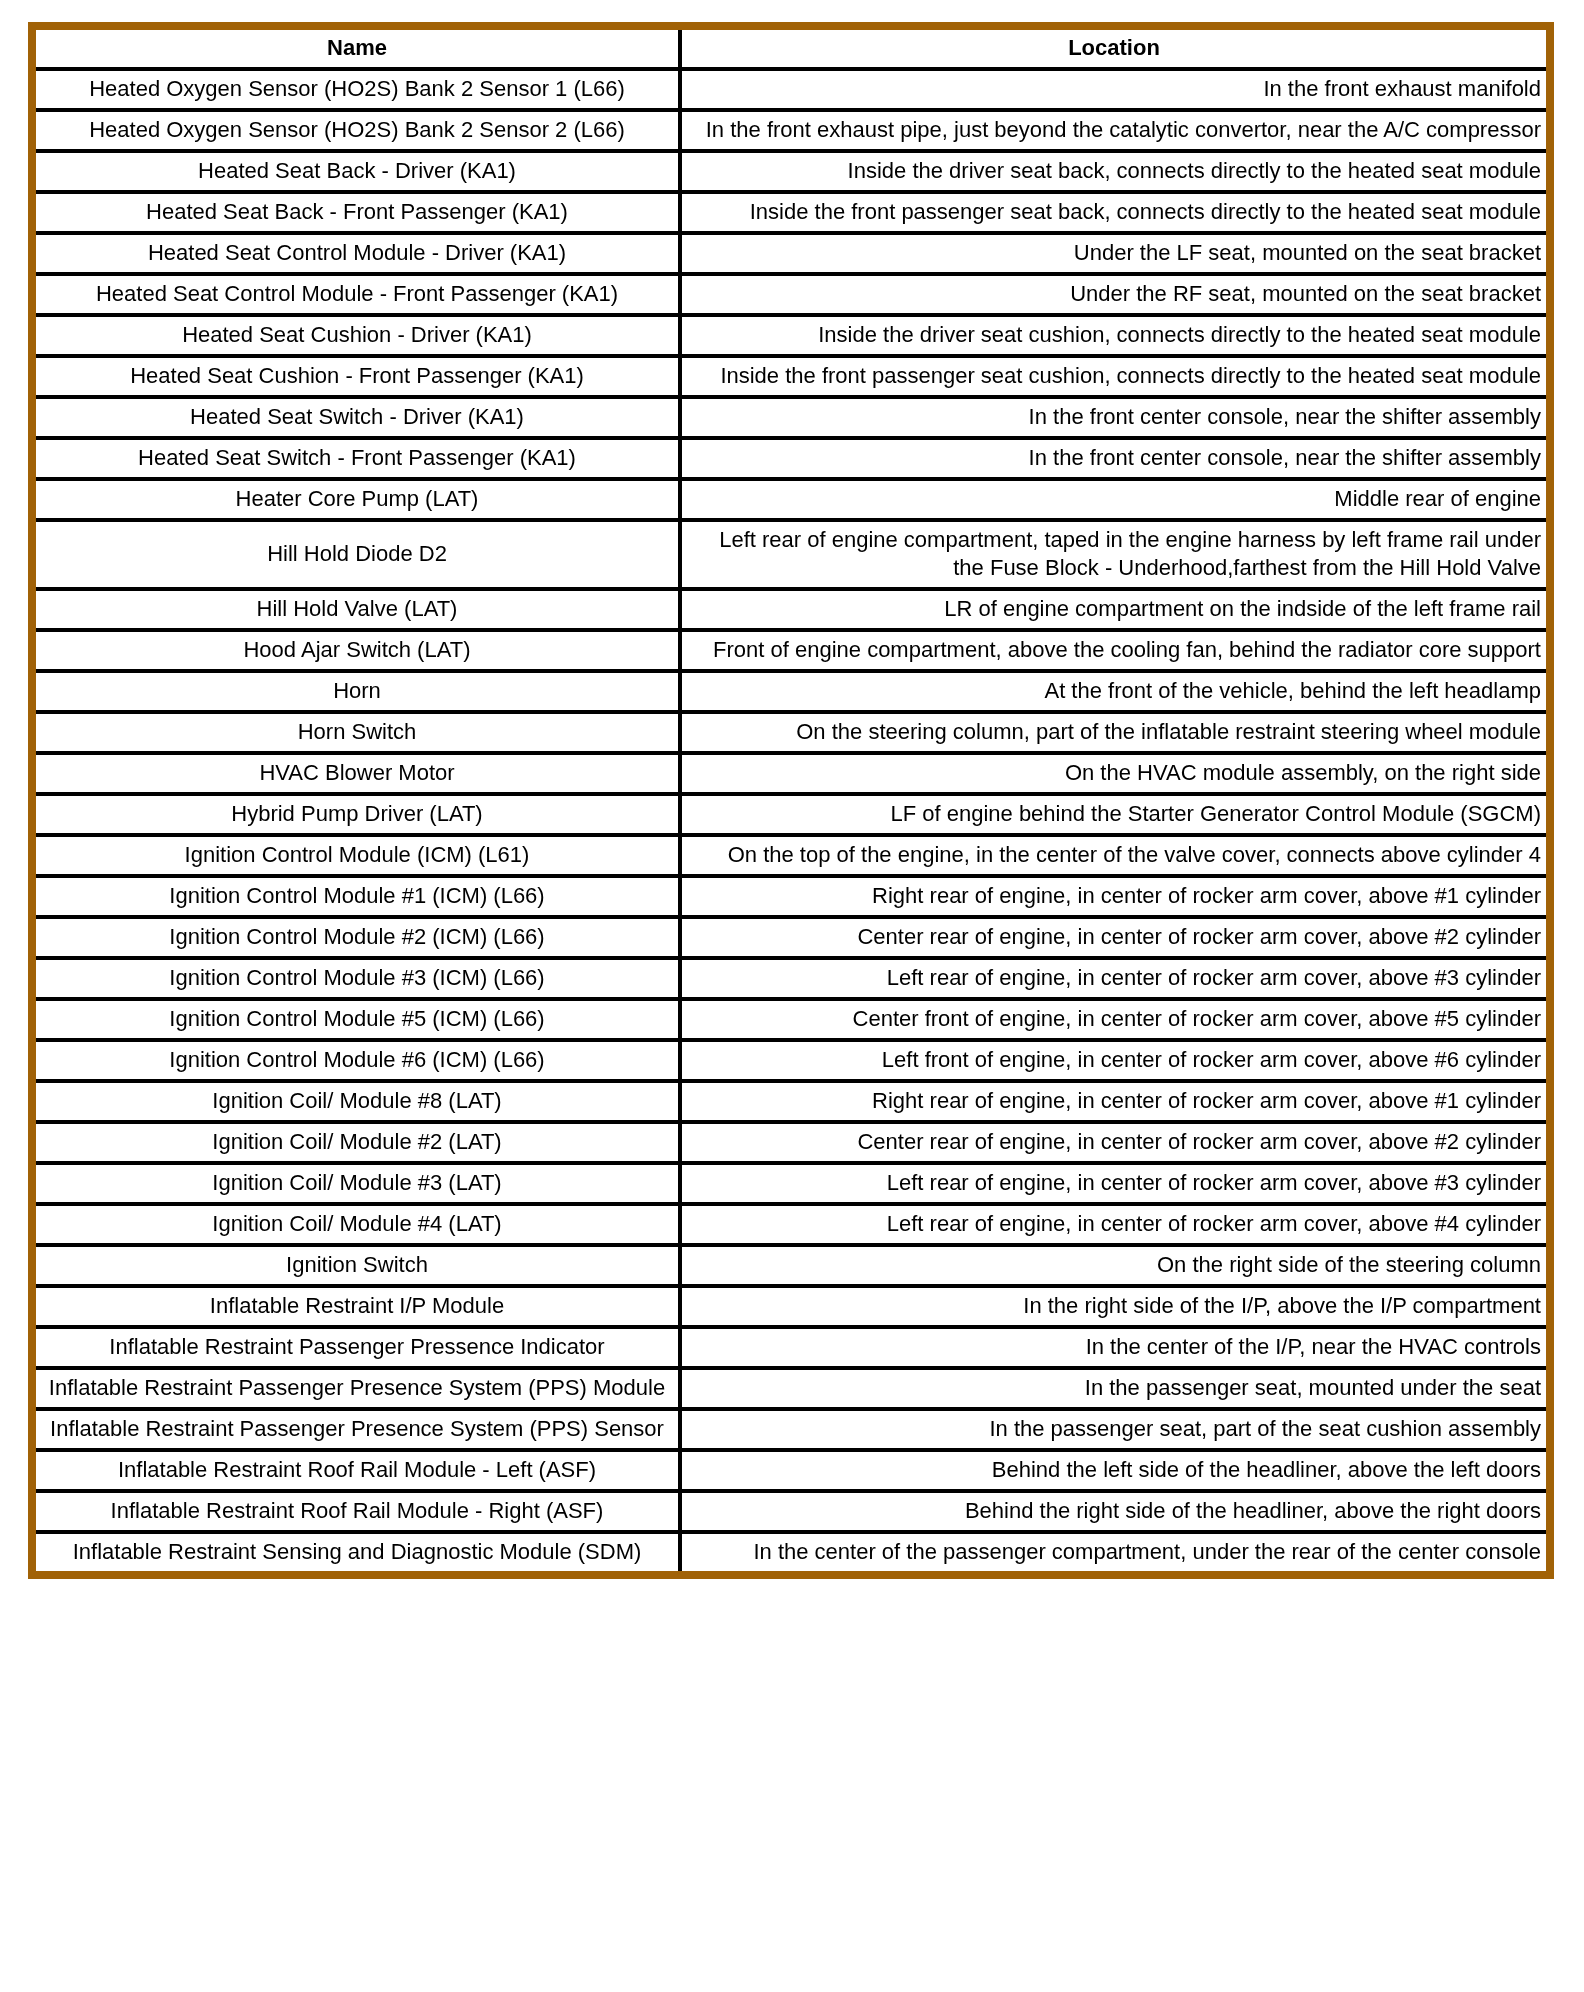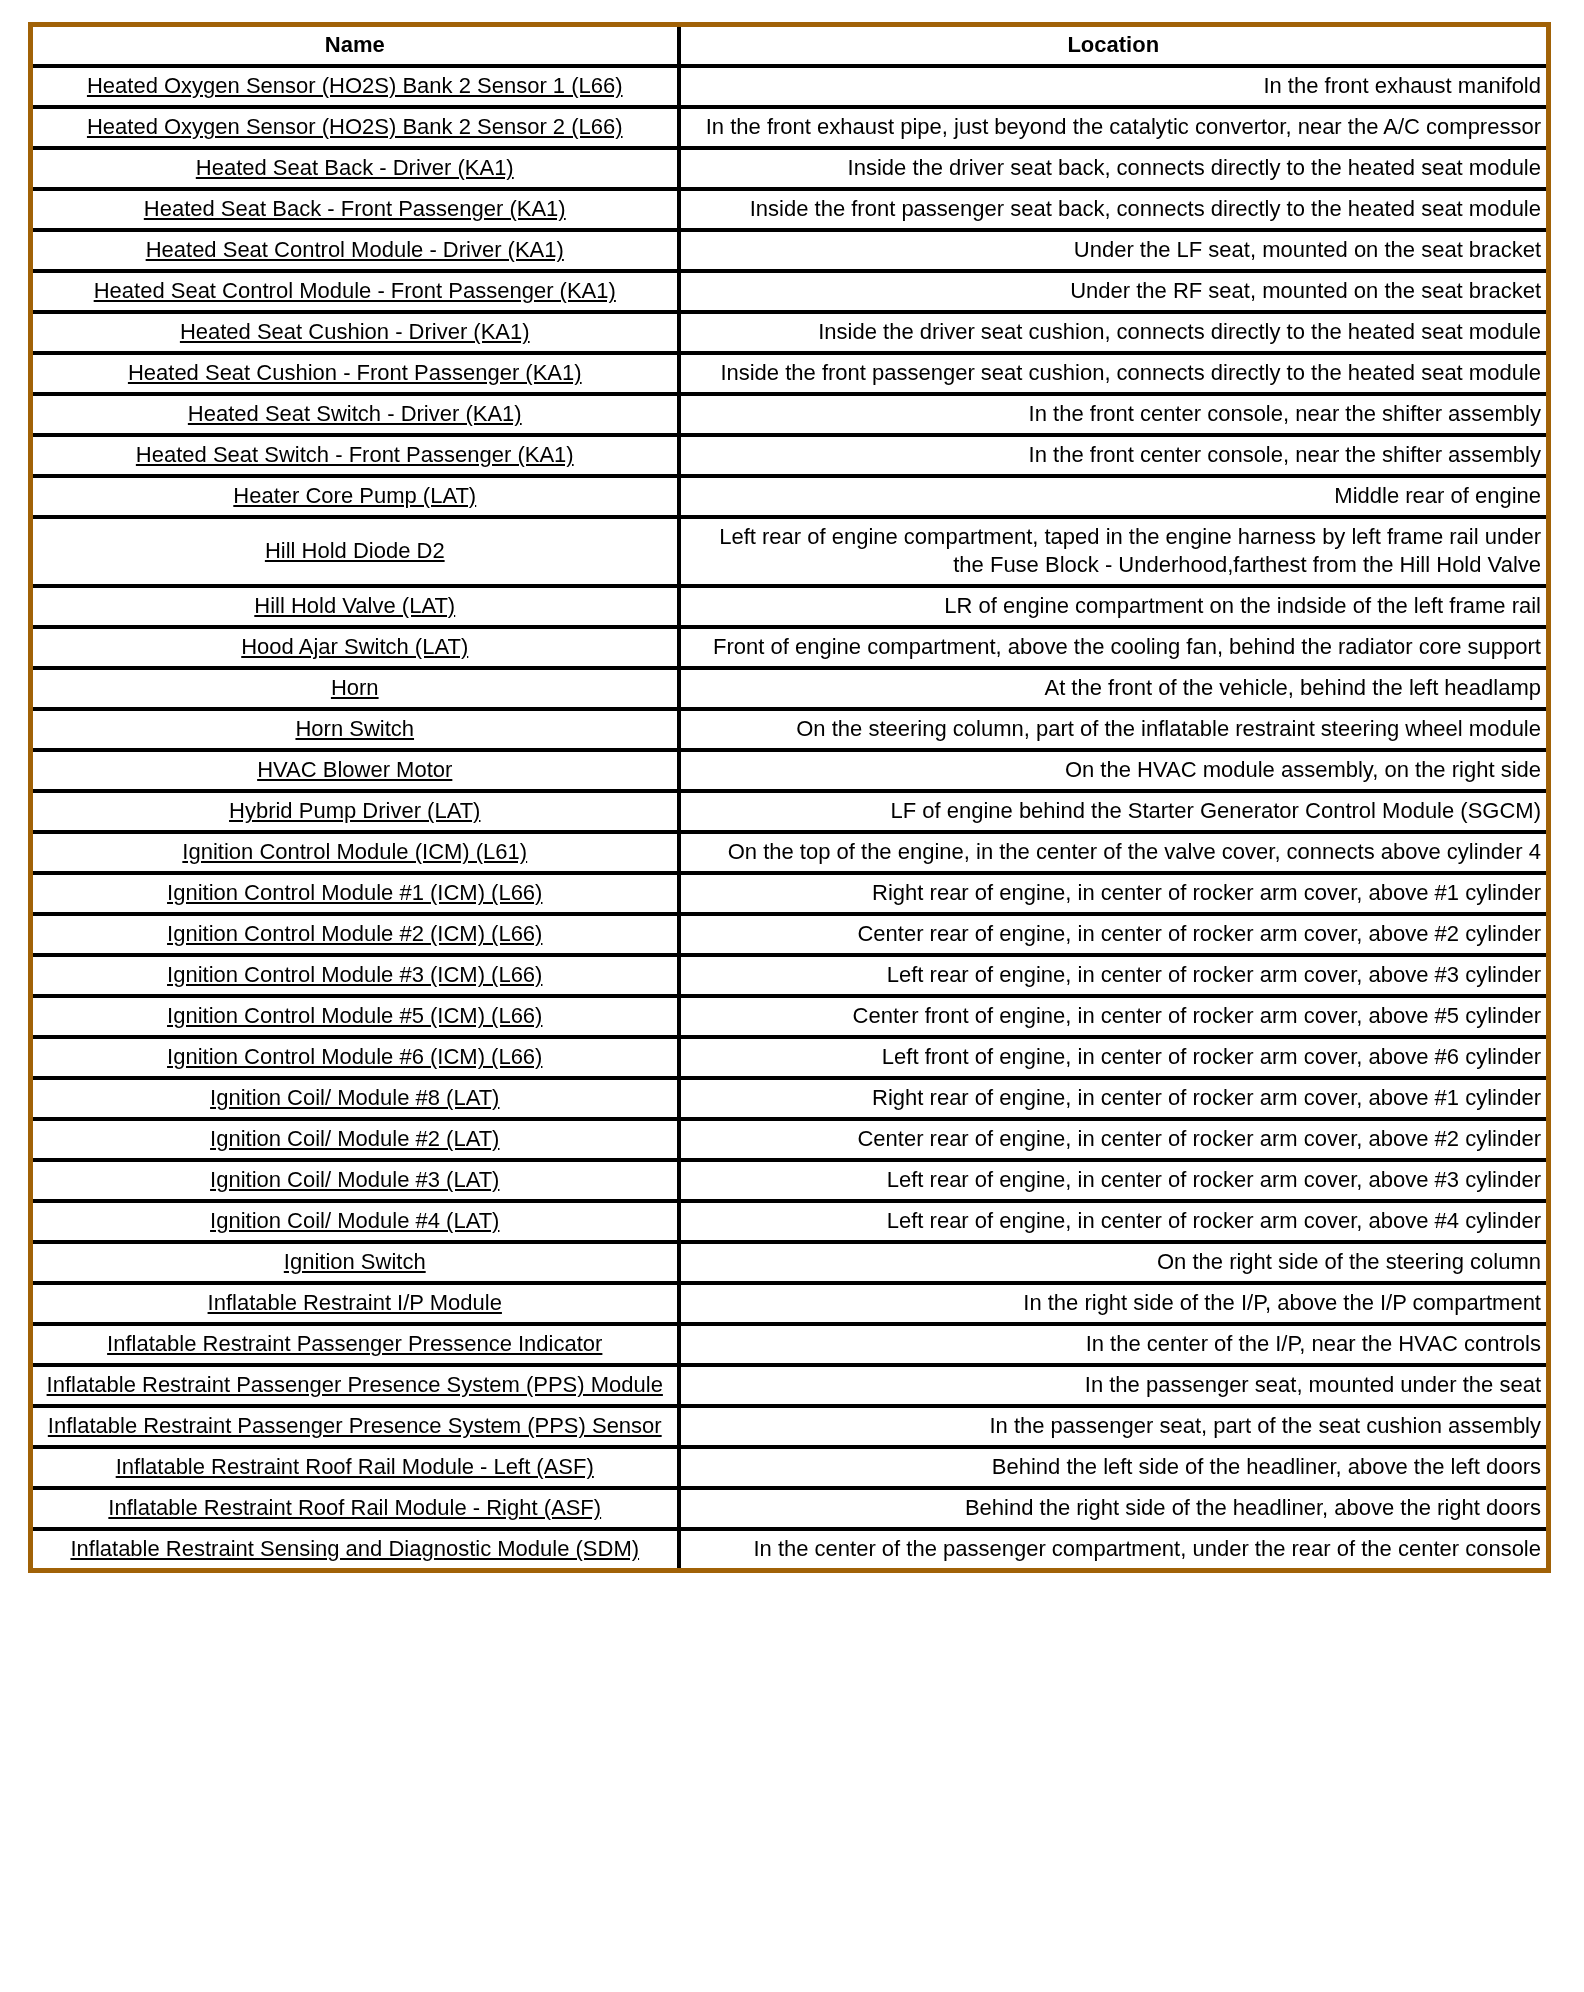--- a/index.html
+++ b/index.html
@@ -13,42 +13,41 @@
       position: relative;
       font-family: "Liberation Sans", sans-serif;
       color: #000000;
     }
     .doc-table {
       position: absolute;
       left: 28px;
       top: 22px;
       width: 1518px;
       border-collapse: collapse;
-      border: 5px solid #a16207;
+      border: 8px solid #a16207;
       table-layout: fixed;
     }
     .doc-table col.name-col { width: 648px; }
     .doc-table col.loc-col { width: 870px; }
     .doc-table th, .doc-table td {
       border: 4px solid #000;
       font-size: 22px;
       line-height: 28px;
       padding: 4px 5px 5px 5px;
       vertical-align: middle;
     }
     .doc-table th {
       font-weight: bold;
       text-align: center;
       height: 28px;
     }
     .doc-table td.name-cell {
       text-align: center;
       padding-left: 8px;
       padding-right: 8px;
-      text-decoration: underline;
     }
     .doc-table td.loc-cell {
       text-align: right;
       padding-left: 6px;
     }
   </style>
 </head>
 <body>
 
 <table class="doc-table">

